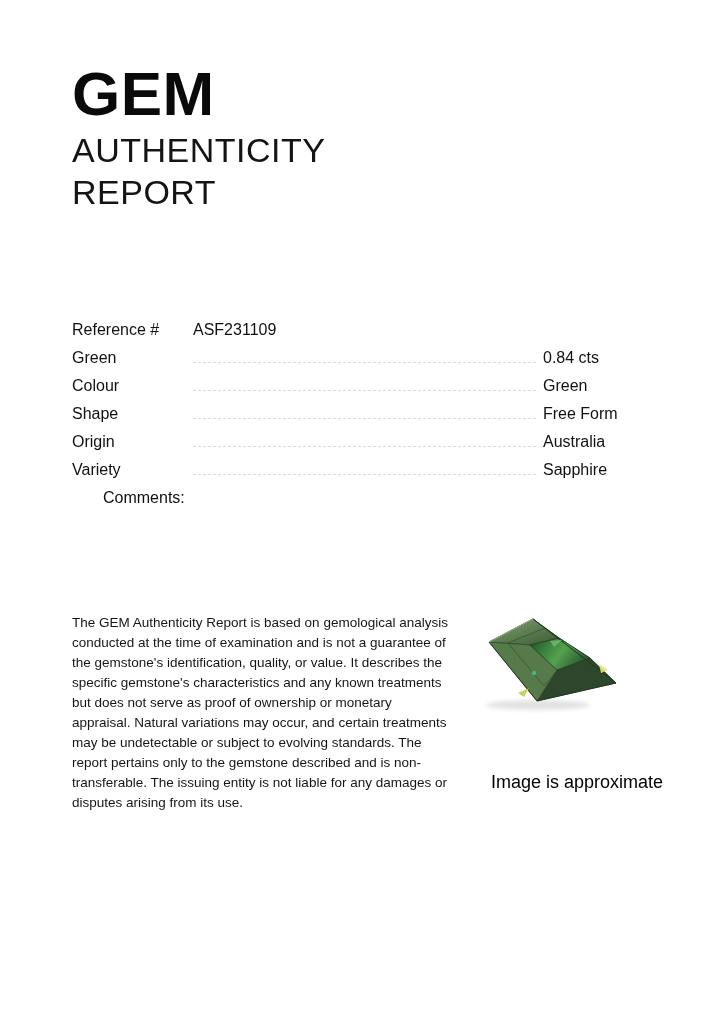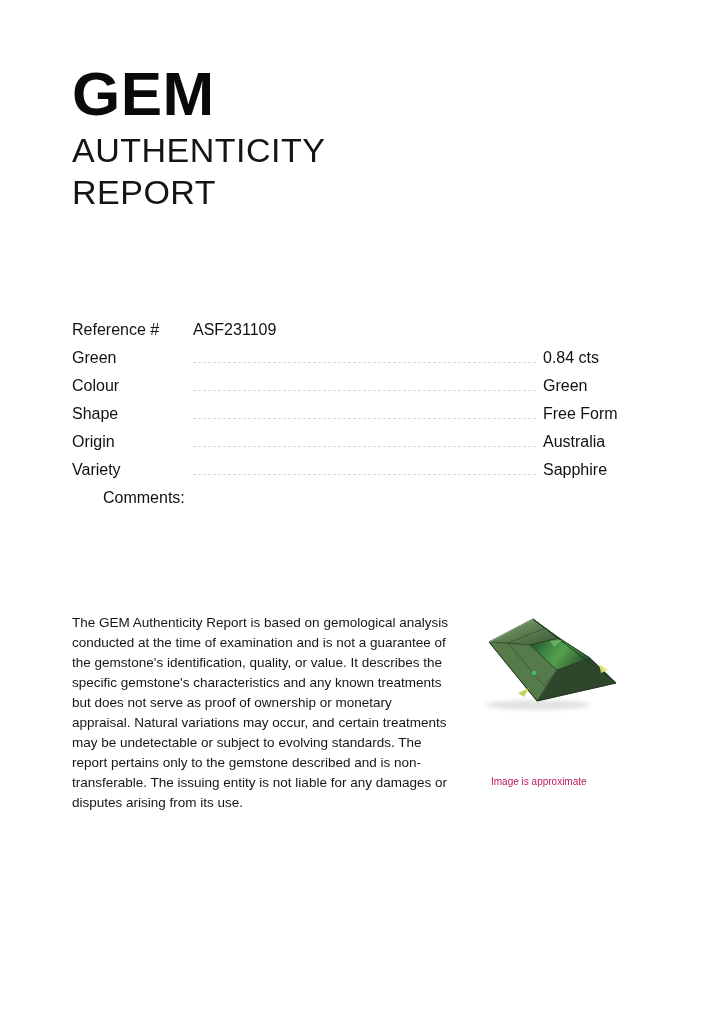--- a/index.html
+++ b/index.html
@@ -74,24 +74,24 @@
   .gem-figure {
     margin-left: auto;
     width: 168px;
     display: flex;
     flex-direction: column;
   }
   .gem-svg { margin-top: 0; display: block; }
   .gem-caption {
     margin-top: 60px;
     padding-left: 41px;
-    font-size: 10px;
+    font-size: 18px;
     line-height: 18px;
     white-space: nowrap;
-    color: #be185d;
+    color: #000000;
   }
 </style>
 </head>
 <body>
 
 <div class="page">
 
   <div class="header">
     <div class="title">GEM</div>
     <div class="subtitle">

